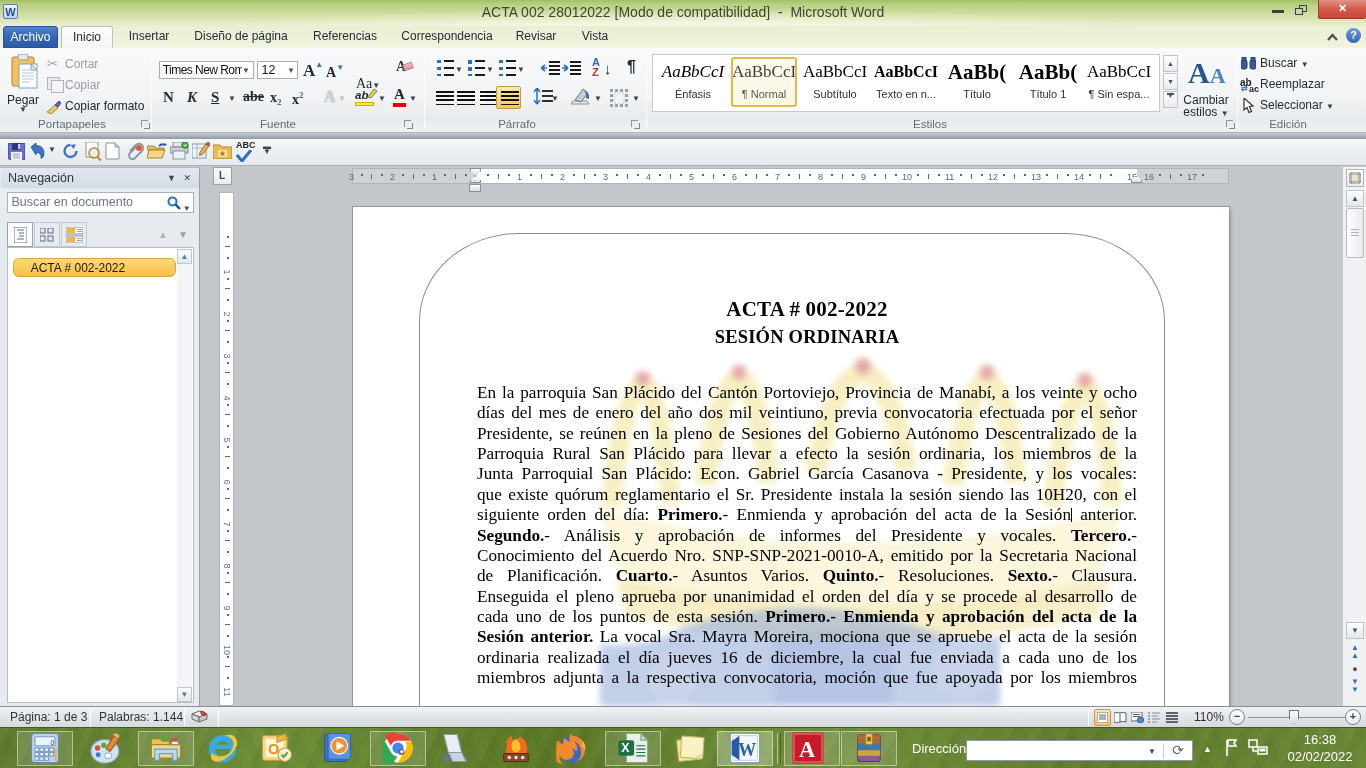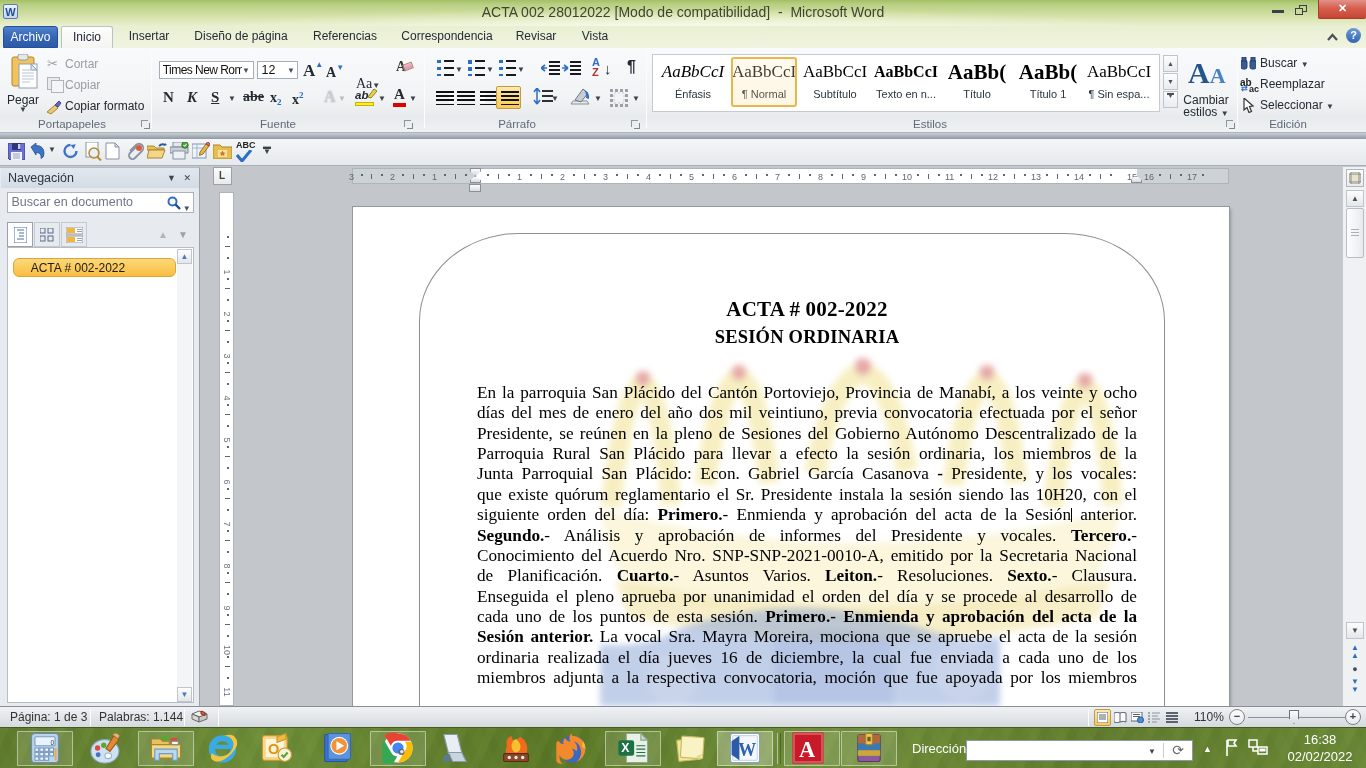--- a/index.html
+++ b/index.html
@@ -598,21 +598,21 @@
       <div id="body-text" class="abs">
         <div class="ln">En la parroquia San Plácido del Cantón Portoviejo, Provincia de Manabí, a los veinte y ocho</div>
         <div class="ln">días del mes de enero del año dos mil veintiuno, previa convocatoria efectuada por el señor</div>
         <div class="ln">Presidente, se reúnen en la pleno de Sesiones del Gobierno Autónomo Descentralizado de la</div>
         <div class="ln">Parroquia Rural San Plácido para llevar a efecto la sesión ordinaria, los miembros de la</div>
         <div class="ln">Junta Parroquial San Plácido: Econ. Gabriel García Casanova <b>-</b> Presidente, y los vocales:</div>
         <div class="ln">que existe quórum reglamentario el Sr. Presidente instala la sesión siendo las 10H20, con el</div>
         <div class="ln">siguiente orden del día: <b>Primero.</b>- Enmienda y aprobación del acta de la Sesión<span style="display:inline-block;width:0;border-left:1px solid #000;height:14px;vertical-align:-2px;"></span> anterior.</div>
         <div class="ln"><b>Segundo.</b>- Análisis y aprobación de informes del Presidente y vocales. <b>Tercero.</b>-</div>
         <div class="ln">Conocimiento del Acuerdo Nro. SNP-SNP-2021-0010-A, emitido por la Secretaria Nacional</div>
-        <div class="ln">de Planificación. <b>Cuarto.</b>- Asuntos Varios. <b>Leiton.</b>- Resoluciones. <b>Sexto.</b>- Clausura.</div>
+        <div class="ln">de Planificación. <b>Cuarto.</b>- Asuntos Varios. <b>Quinto.</b>- Resoluciones. <b>Sexto.</b>- Clausura.</div>
         <div class="ln">Enseguida el pleno aprueba por unanimidad el orden del día y se procede al desarrollo de</div>
         <div class="ln">cada uno de los puntos de esta sesión. <b>Primero.- Enmienda y aprobación del acta de la</b></div>
         <div class="ln"><b>Sesión anterior.</b> La vocal Sra. Mayra Moreira, mociona que se apruebe el acta de la sesión</div>
         <div class="ln">ordinaria realizada el día jueves 16 de diciembre, la cual fue enviada a cada uno de los</div>
         <div class="ln">miembros adjunta a la respectiva convocatoria, moción que fue apoyada por los miembros</div>
       </div>
     </div>
     <div id="vscroll" class="abs">
       <div class="abs" style="left:3px;top:2px;width:18px;height:18px;border:1px solid #b0b6be;background:linear-gradient(#fdfdfd,#e8eaee);">
         <svg width="12" height="12" viewBox="0 0 12 12" style="margin:2px;">

